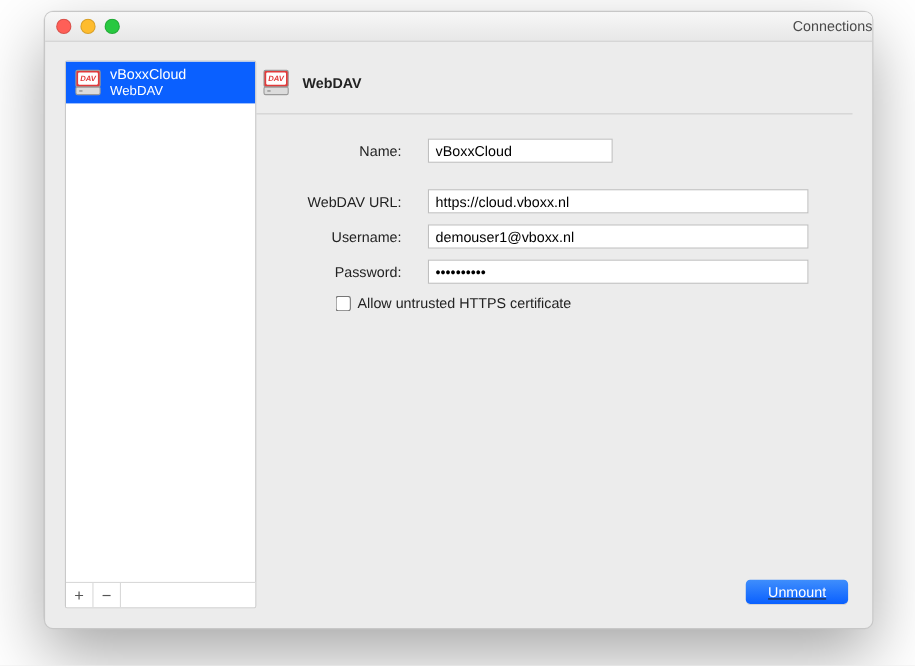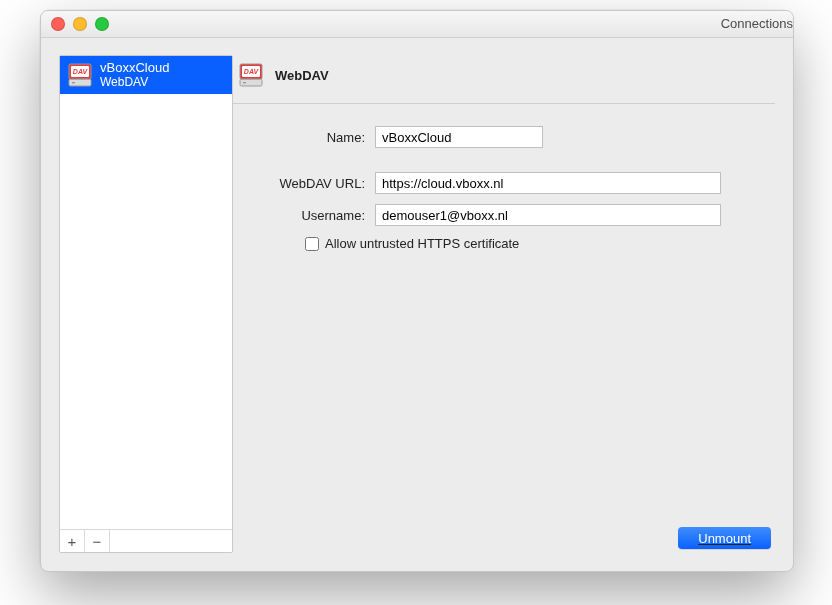--- a/index.html
+++ b/index.html
@@ -23,21 +23,21 @@
   .conn-title{font-size:13px;}
   .conn-sub{font-size:12px;}
   .listfooter{height:22px;border-top:1px solid #d9d9d9;background:#fff;display:flex;}
   .footbtn{width:24px;display:flex;align-items:center;justify-content:center;border-right:1px solid #d9d9d9;font-size:15px;color:#555;}
   
   .detail{flex:1;display:flex;flex-direction:column;}
   .header{display:flex;align-items:center;gap:10px;padding:6px 4px 14px 4px;border-bottom:1px solid #cfcfcf;}
   .header .hname{font-weight:600;font-size:13px;}
   .form{padding-top:22px;}
   .row{display:flex;align-items:center;margin-bottom:10px;}
-  .row label{width:132px;text-align:right;padding-right:10px;font-size:13px;color:#222;}
+  .row label{width:132px;text-align:right;padding-right:24px;font-size:13px;color:#222;}
   .row input[type=text],.row input[type=password]{height:22px;border:1px solid #bfbfbf;background:#fff;padding:0 6px;font-size:13px;box-sizing:border-box;border-radius:0;outline:none;}
   .row .short{width:168px;}
   .row .long{width:346px;}
   .chkrow{display:flex;align-items:center;margin-top:6px;margin-left:72px;gap:6px;}
   .chkrow input{width:14px;height:14px;margin:0;}
   .spacer{flex:1;}
   .actions{display:flex;justify-content:flex-end;padding:4px;text-decoration:underline;}
   .primary-btn{background:linear-gradient(#3f8efc,#0a60ff);color:#fff;border:none;border-radius:4px;font-size:13px;padding:2px 20px;height:22px;box-shadow:0 1px 0 rgba(0,0,0,.1);}
   
   .driveicon{width:28px;height:28px;display:block;}
@@ -102,20 +102,24 @@
           </div>
           <div style="height:14px"></div>
           <div class="row">
             <label>WebDAV URL:</label>
             <input type="text" class="long" value="https://cloud.vboxx.nl" style="">
           </div>
           <div class="row">
             <label>Username:</label>
             <input type="text" class="long" value="demouser1@vboxx.nl" style="">
           </div>
+          <div class="row">
+            <label>Password:</label>
+            <input type="text" class="long" value="••••••••••" style="">
+          </div>
           <div class="chkrow">
             <input type="checkbox" style="">
             <span>Allow untrusted HTTPS certificate</span>
           </div>
         </div>
 
         <div class="spacer"></div>
 
         <div class="actions">
           <button class="primary-btn">Unmount</button>

